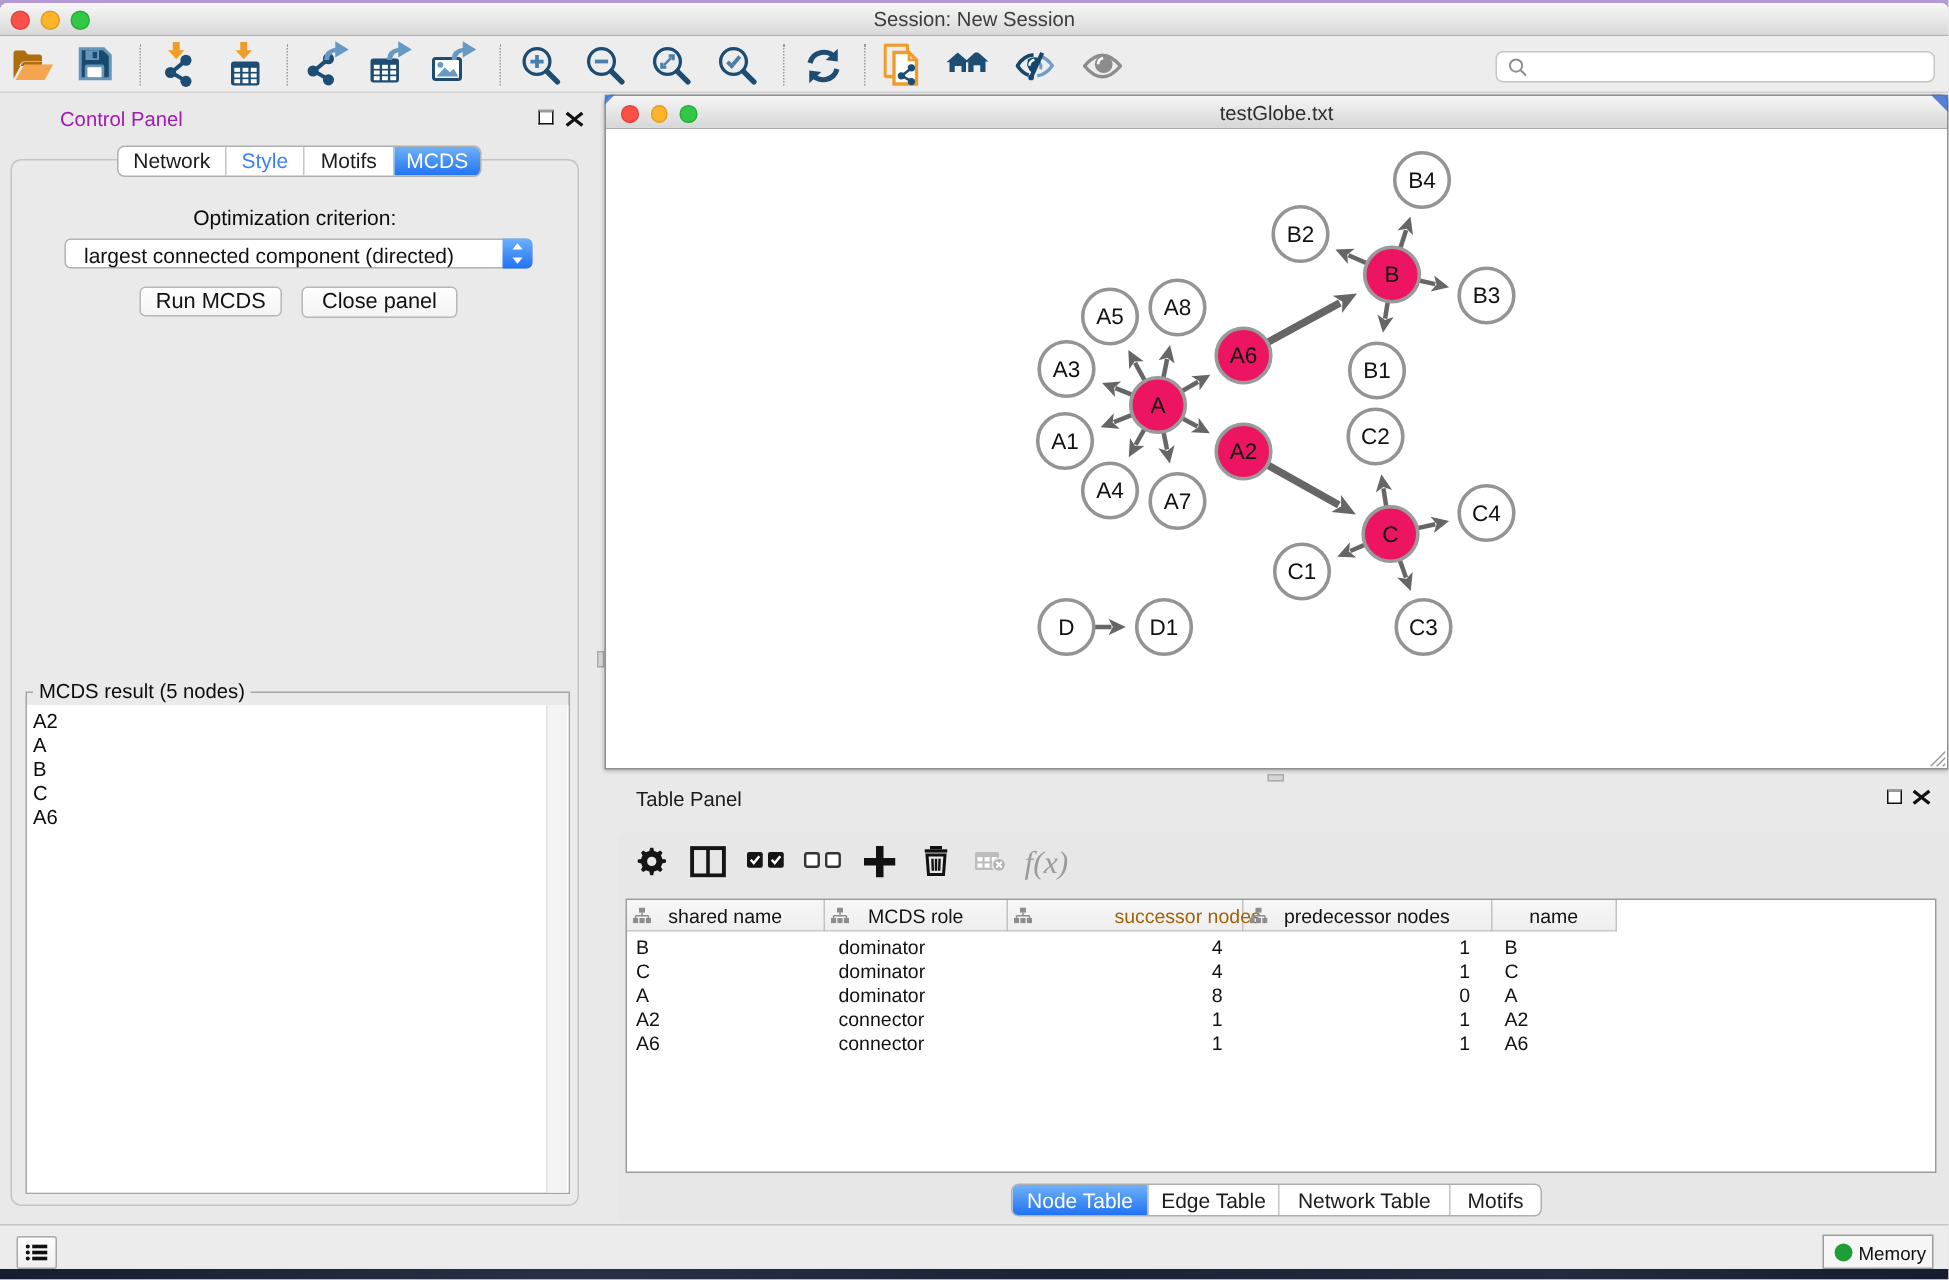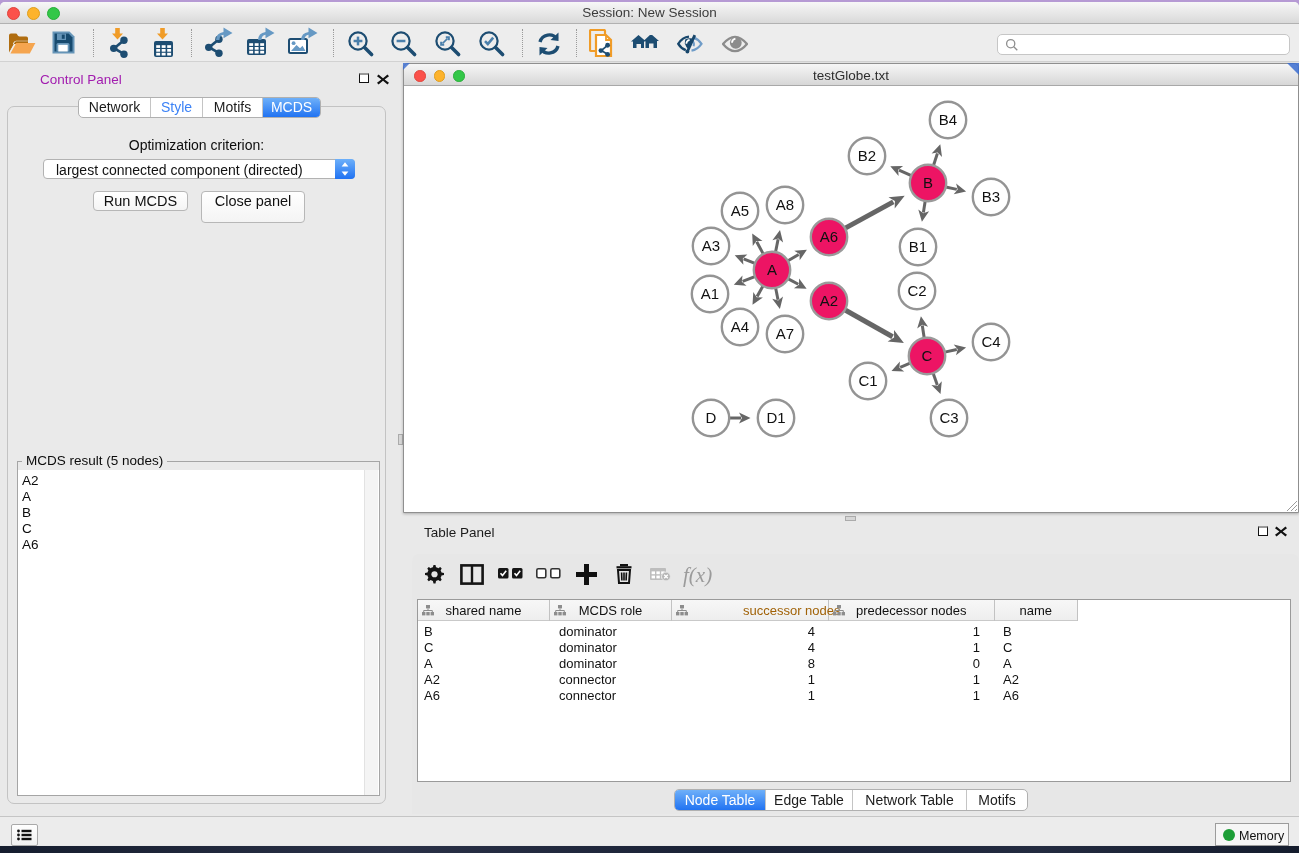--- a/index.html
+++ b/index.html
@@ -202,21 +202,21 @@
     <div class="abs" style="left:12px;top:1.5px;font-size:14px;color:#111;">largest connected component (directed)</div>
     <div class="abs" style="right:-1px;top:-1px;width:20px;height:20px;border-radius:0 4px 4px 0;background:linear-gradient(#6db0fa,#2072f2);">
       <svg width="20" height="20" viewBox="0 0 20 20">
           <path d="M10 3.2 L13.4 7.4 L6.6 7.4 Z" fill="#fff"></path>
           <path d="M10 16.8 L13.4 12.6 L6.6 12.6 Z" fill="#fff"></path>
         </svg>
     </div>
   </div>
 
   <div class="abs" style="left:93px;top:189px;width:95px;height:20px;background:linear-gradient(#ffffff,#f4f4f4);border:1px solid #b7b7b7;border-radius:4px;text-align:center;font-size:14.5px;color:#111;line-height:18px;">Run MCDS</div>
-  <div class="abs" style="left:201px;top:189px;width:104px;height:32px;background:linear-gradient(#ffffff,#f4f4f4);border:1px solid #b7b7b7;border-radius:4px;text-align:center;font-size:14.5px;color:#111;line-height:18px;">Close panel</div>
+  <div class="abs" style="left:201px;top:189px;width:104px;height:21px;background:linear-gradient(#ffffff,#f4f4f4);border:1px solid #b7b7b7;border-radius:4px;text-align:center;font-size:14.5px;color:#111;line-height:18px;">Close panel</div>
 
   <div class="abs" style="left:17px;top:459px;width:363px;height:335px;border:1px solid #a5a5a5;"></div>
   <div class="abs" style="left:22px;top:451px;background:#eaeaea;padding:0 4px;font-size:13.5px;color:#0c0c0c;">MCDS result (5 nodes)</div>
   <div class="abs" style="left:18px;top:468px;width:361px;height:325px;background:#fff;">
     <div class="abs" style="left:4px;top:3px;font-size:13.5px;color:#0c0c0c;line-height:16px;">A2<br>A<br>B<br>C<br>A6</div>
     <div class="abs" style="right:1px;top:0;width:14px;height:325px;background:#f4f4f4;border-left:1px solid #e2e2e2;"></div>
   </div>
 
   <div class="abs" style="left:398px;top:432px;width:5px;height:11px;background:#d6d6d6;border:1px solid #ababab;"></div>
   <div class="abs" style="left:845px;top:514px;width:11px;height:5px;background:#d6d6d6;border:1px solid #ababab;"></div>

